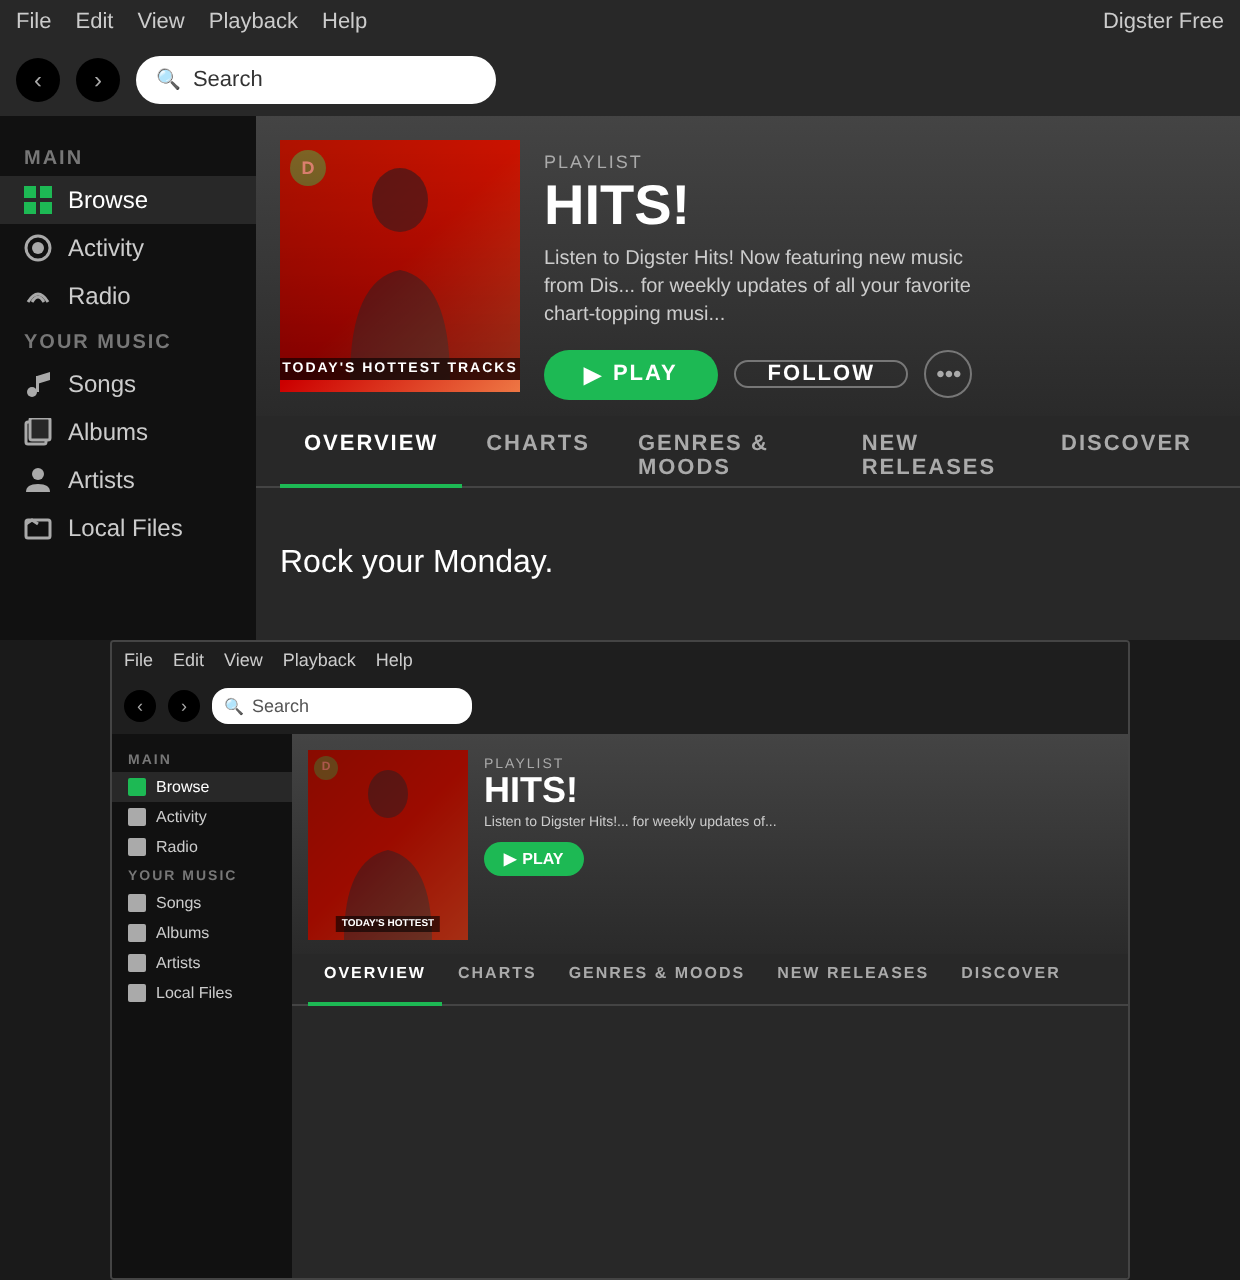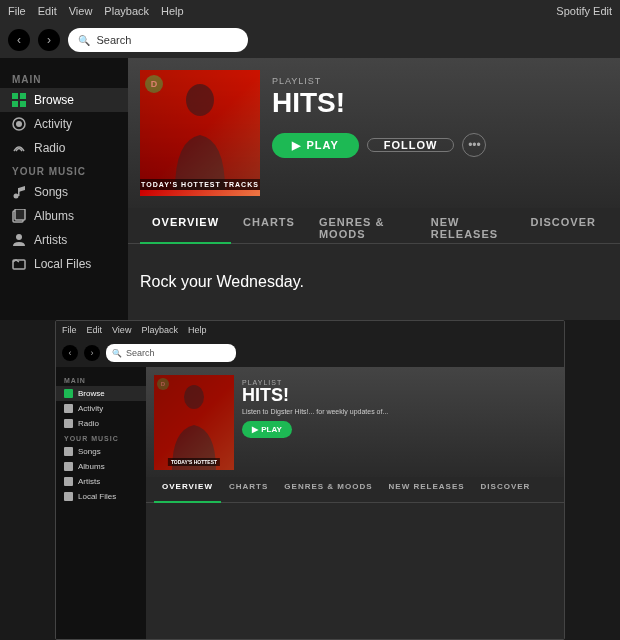--- a/index.html
+++ b/index.html
@@ -416,21 +416,21 @@
 <body>
 
 <div class="window-top">
 
   <div class="menu-bar">
     <span>File</span>
     <span>Edit</span>
     <span>View</span>
     <span>Playback</span>
     <span>Help</span>
-    <span class="spotify-free">Spotify Edit</span>
+    <span class="spotify-free">Digster Free</span>
   </div>
 
   <div class="toolbar">
     <button class="nav-btn">‹</button>
     <button class="nav-btn">›</button>
     <div class="search-bar">
       <span class="search-icon">🔍</span>
       <input type="text" value="Search" placeholder="Search" style="">
     </div>
   </div>
@@ -537,41 +537,42 @@
               <ellipse cx="60" cy="30" rx="14" ry="16" fill="#222" opacity="0.8"></ellipse>
               <path d="M35,120 Q35,70 60,65 Q85,70 85,120" fill="#222" opacity="0.8"></path>
             </svg>
             <div class="cover-hits-text">TODAY'S HOTTEST TRACKS</div>
           </div>
         </div>
 
         <div class="playlist-info">
           <div class="playlist-type">PLAYLIST</div>
           <div class="playlist-title">HITS!</div>
+          <div class="playlist-desc">Listen to Digster Hits! Now featuring new music from Dis... for weekly updates of all your favorite chart-topping musi...</div>
           <div class="playlist-actions">
             <button class="btn-play">
               <span class="play-icon"></span>
               <span>PLAY</span>
             </button>
             <button class="btn-follow">FOLLOW</button>
             <button class="btn-more">•••</button>
           </div>
         </div>
       </div>
 
       <div class="tabs-bar">
         <div class="tab-item active">OVERVIEW</div>
         <div class="tab-item">CHARTS</div>
         <div class="tab-item">GENRES &amp; MOODS</div>
         <div class="tab-item">NEW RELEASES</div>
         <div class="tab-item">DISCOVER</div>
       </div>
 
       <div class="content-body">
-        <p>Rock your Wednesday.</p>
+        <p>Rock your Monday.</p>
       </div>
 
     </div>
   </div>
 </div>
 
 <div class="window-bottom">
 
   <div class="mini-menu-bar">
     <span>File</span>

